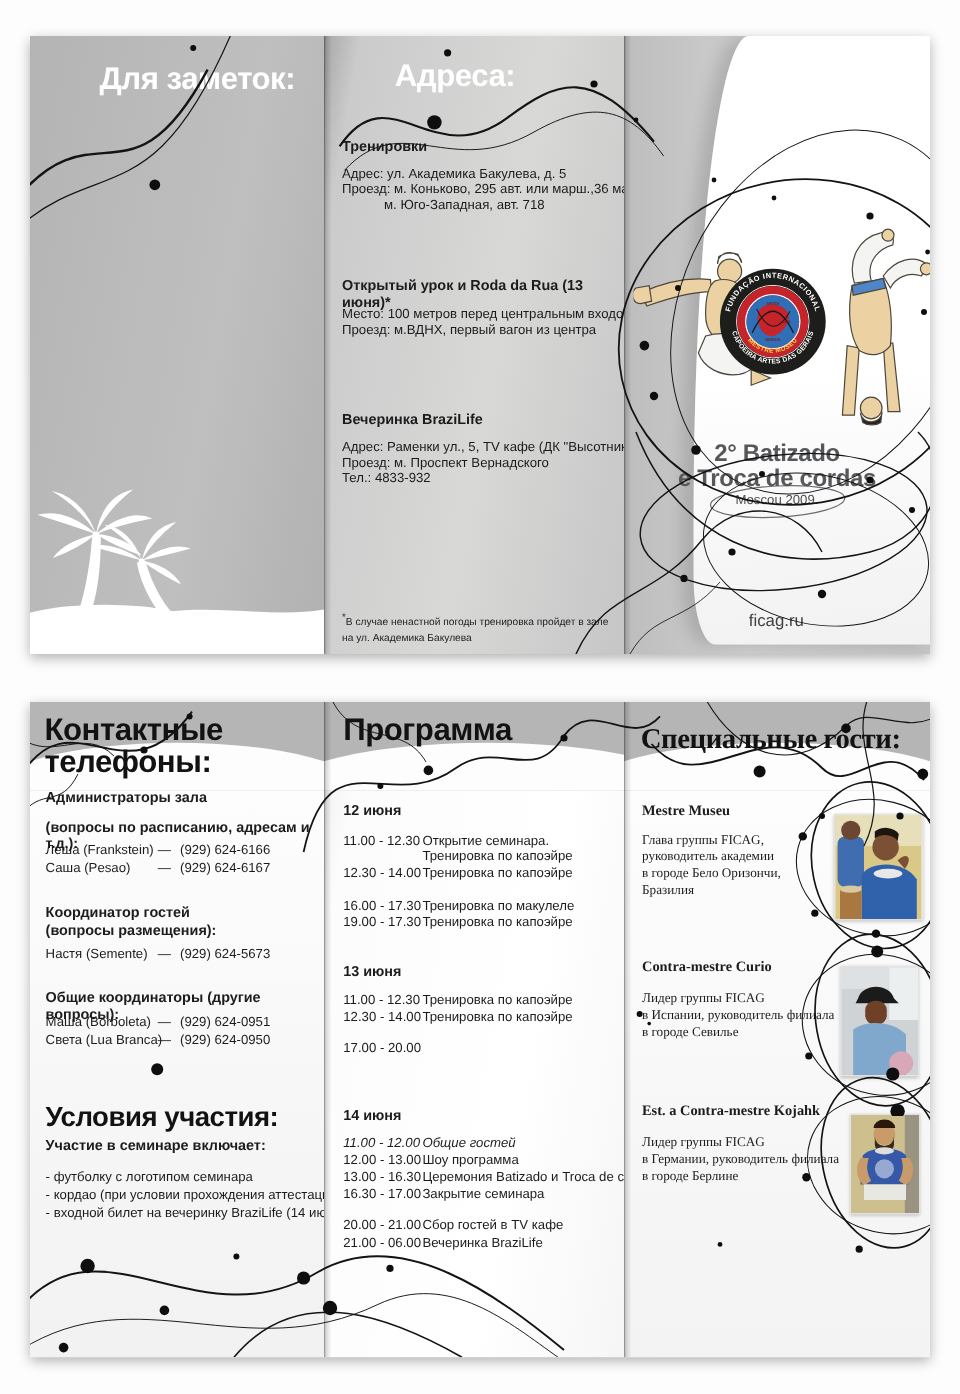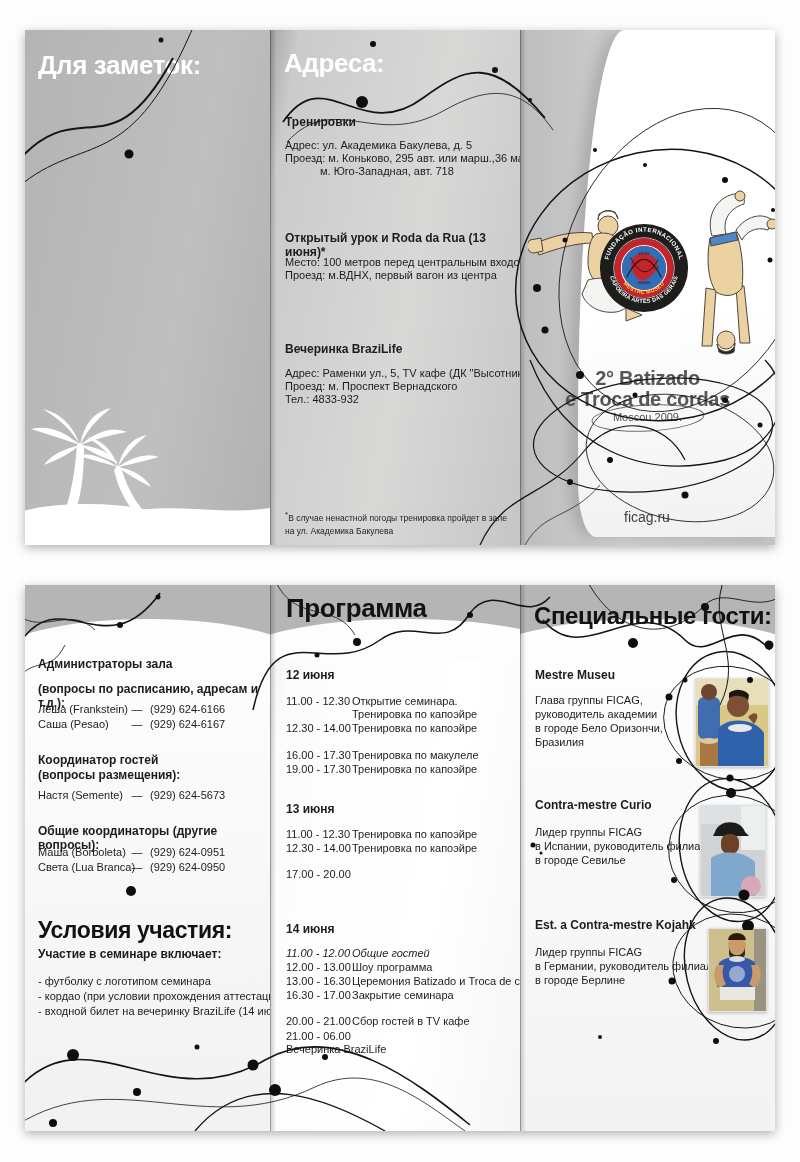--- a/index.html
+++ b/index.html
@@ -11,28 +11,28 @@
   .panel{position:absolute;top:0;height:100%;}
   
   .s1-left{left:0;width:245px;background:linear-gradient(100deg,#b4b4b4,#c0bfbf 60%,#b2b1b1);}
   .s1-mid{left:245px;width:250px;background:linear-gradient(100deg,#a8a8a8 0,#cbcbcb 9%,#d8d8d7 55%,#c6c6c6 100%);}
   .s1-right{left:495px;width:255px;background:linear-gradient(90deg,#bdbdbd,#cecece 40%,#c4c4c4);}
   .cover-white{position:absolute;left:58px;top:0;right:0;bottom:8px;background:linear-gradient(175deg,#ffffff 55%,#f1f1f1);
                border-radius:46px 0 0 18px / 400px 0 0 55px;box-shadow:-9px 0 13px rgba(0,0,0,.14);}
   
   .s2-left{left:0;width:245px;background:linear-gradient(180deg,#ffffff,#f2f2f2 96%);}
   .s2-mid{left:245px;width:272px;background:linear-gradient(100deg,#ededed 0,#fcfcfc 10%,#ffffff 60%,#f4f4f4);}
-  .s2-right{left:495px;width:255px;background:linear-gradient(180deg,#ffffff,#f3f3f3 96%);}
+  .s2-right{left:495px;width:255px;background:linear-gradient(180deg,#ffffff,#f3f3f3 96%);font-family:Liberation Serif, serif;}
   .hdr{position:absolute;top:0;left:0;right:0;height:74px;background:#b6b5b5;overflow:hidden;}
   .hdr::after{content:"";position:absolute;left:-14%;right:-14%;bottom:-42px;height:82px;background:#fdfdfd;border-radius:50%;}
   .fold{position:absolute;top:0;bottom:0;width:9px;pointer-events:none;
         background:linear-gradient(to right,rgba(0,0,0,.20),rgba(0,0,0,0) 70%);}
   .fold::before{content:"";position:absolute;left:0;top:0;bottom:0;width:1px;background:rgba(0,0,0,.25);}
   .panel-title{position:absolute;margin:0;font-weight:700;font-size:26px;letter-spacing:-.4px;line-height:26px;z-index:2;}
-  .light{color:#fff;} .dark{color:#121212;}
+  .light{color:#fff;margin-left:45px;} .dark{color:#121212;}
   .h-sec{position:absolute;left:15px;font-size:12px;font-weight:700;line-height:14px;}
   .b-line{position:absolute;left:15px;font-size:11px;line-height:13px;white-space:nowrap;}
   .indent{left:50px;}
   .footnote{position:absolute;left:15px;font-size:8.5px;line-height:13px;color:#222;}
   .footnote sup{font-size:8px;}
   
   .logo{position:absolute;left:78px;top:192px;width:92px;height:92px;z-index:2;}
   .cover-title{position:absolute;left:0;right:0;top:338px;text-align:center;font-weight:700;
                font-size:20px;line-height:21px;color:#56575b;letter-spacing:-.3px;z-index:2;}
   .cover-sub{position:absolute;left:0;right:0;top:381px;text-align:center;font-size:11px;color:#4e4f53;z-index:2;}
@@ -208,20 +208,23 @@
         <circle cx="748" cy="180" r="2"></circle>
     </svg>
     <div class="fold" style="left:245px;"></div>
     <div class="fold" style="left:495px;"></div>
   </section>
 
   <section class="sheet sheet2">
 
     <div class="panel s2-left">
       <div class="hdr"></div>
+      <h2 class="panel-title dark" style="left:12px;top:10px;">
+        <span>Контактные</span><br><span>телефоны:</span>
+      </h2>
       <div class="h-sec" style="left:13px;top:72px;">Администраторы зала</div>
       <div class="h-sec" style="left:13px;top:97px;">(вопросы по расписанию, адресам и т.д.):</div>
       <div class="centry" style="top:118px;">
           <span class="cname">Леша (Frankstein)</span>
           <span class="cdash">—</span>
           <span class="cphone">(929) 624-6166</span>
         </div>
       <div class="centry" style="top:133px;">
           <span class="cname">Саша (Pesao)</span>
           <span class="cdash">—</span>
@@ -303,21 +306,21 @@
           <span class="pact">Церемония Batizado и Troca de corda</span>
         </div>
       <div class="prow" style="top:404px;">
           <span class="ptime">16.30 - 17.00</span>
           <span class="pact">Закрытие семинара</span>
         </div>
       <div class="prow" style="top:430px;">
           <span class="ptime">20.00 - 21.00</span>
           <span class="pact">Сбор гостей в TV кафе</span>
         </div>
-      <div class="prow" style="top:445px;flex-direction:column;">
+      <div class="prow" style="top:445px;">
           <span class="ptime">21.00 - 06.00</span>
           <span class="pact">Вечеринка BraziLife</span>
         </div>
     </div>
 
     <div class="panel s2-right">
       <div class="hdr"></div>
       <h2 class="panel-title dark" style="left:14px;top:18px;font-size:24px;">Специальные гости:</h2>
 
       <div class="gname" style="top:83px;">Mestre Museu</div>

